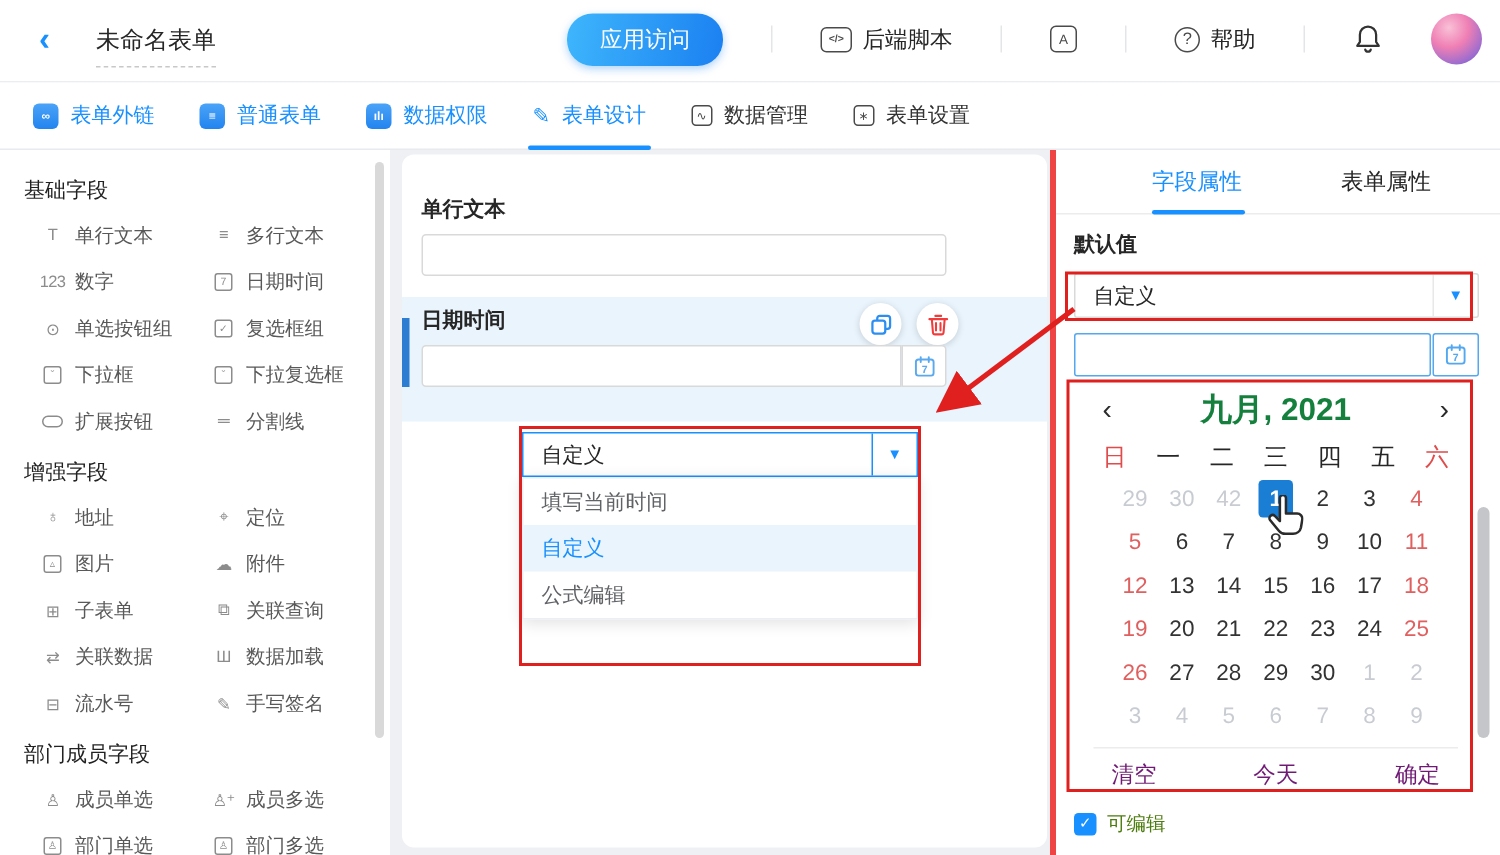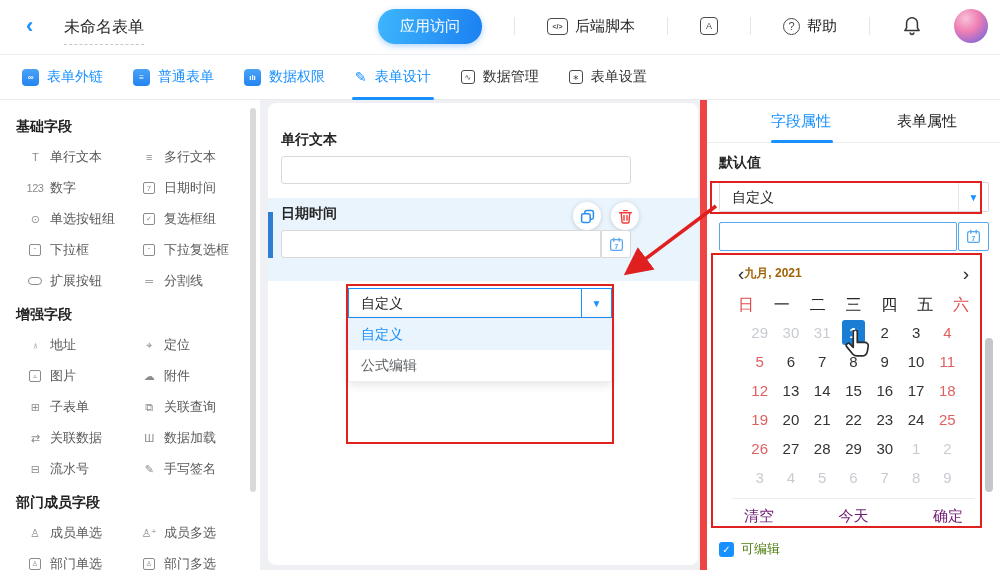--- a/index.html
+++ b/index.html
@@ -31,21 +31,21 @@
   .tb-tab.active::after { content:''; position:absolute; left:-3px; right:-3px; bottom:0; height:3px; background:#1890ff; border-radius:2px; }
   .tbi { display:flex; align-items:center; justify-content:center; }
   .tbi.filled { width:17px; height:17px; border-radius:4px; background:linear-gradient(180deg,#4aa3f7,#2384f0); color:#fff; font-size:8px; font-weight:bold; }
   .tbi.outline { color:#1890ff; font-size:14px; }
   .tbi.dark-box { width:14px; height:14px; border:1.3px solid #4a4a4a; border-radius:3px; color:#4a4a4a; font-size:8px; }
   .tb-actions { margin-left:auto; margin-right:73px; display:flex; gap:15px; }
   .act-btn { width:70px; height:27px; background:#fff; border:1px solid #1890ff; border-radius:4px; color:#1890ff; font-size:14px; cursor:pointer; }
 
   
   .sidebar { position:absolute; left:0; top:100px; width:260px; height:470px; background:#fff; overflow:hidden; padding-top:18px; }
-  .sb-title { font-size:14px; font-weight:bold; color:#222; margin:16px 0 12px 16px; }
+  .sb-title { font-size:14px; font-weight:normal; color:#222; margin:16px 0 12px 16px; }
   .sb-title:first-child { margin-top:0; }
   .sb-grid { display:grid; grid-template-columns:114px 110px; row-gap:13px; margin-left:26px; }
   .sb-item { display:flex; align-items:center; gap:6px; height:18px; font-size:13px; color:#595959; cursor:grab; }
   .sb-icw { width:18px; display:inline-flex; justify-content:center; align-items:center; flex:none; }
   .sb-ic { color:#8c8c8c; display:inline-flex; align-items:center; justify-content:center; }
   .sb-ic.plain { font-size:11px; letter-spacing:-0.5px; }
   .sb-ic.box { width:12px; height:12px; border:1px solid #8c8c8c; border-radius:2px; font-size:7px; }
   .sb-ic.pill { width:14px; height:8px; border:1px solid #8c8c8c; border-radius:4px; }
   .sb-scroll { position:absolute; left:250px; top:108px; width:6px; height:384px; background:#d9d9d9; border-radius:3px; z-index:5; cursor:pointer; }
 
@@ -59,37 +59,37 @@
   .icon-cell { position:absolute; background:#fff; border:1px solid #d9d9d9; border-radius:0 3px 3px 0; display:flex; align-items:center; justify-content:center; }
 
   .dd-select { position:absolute; left:80px; top:185px; width:264px; height:30px; background:#fff; border:1px solid #1890ff; display:flex; cursor:pointer; }
   .dd-value { flex:1; line-height:28px; padding-left:12px; font-size:14px; color:#262626; }
   .dd-caret { width:30px; border-left:1px solid #1890ff; display:flex; align-items:center; justify-content:center; color:#1890ff; font-size:10px; }
   .dd-list { position:absolute; left:80px; top:215px; width:264px; background:#fff; border:1px solid #ebeef5; box-shadow:0 2px 10px rgba(0,0,0,.12); }
   .dd-option { height:31px; line-height:31px; padding-left:12px; font-size:14px; color:#606266; cursor:pointer; }
   .dd-option.selected { color:#1890ff; background:#eaf4fd; }
 
   
-  .panel { position:absolute; left:700px; top:100px; width:300px; height:470px; background:#fff; border-left:7px solid #ef4444; }
+  .panel { position:absolute; left:700px; top:100px; width:300px; height:470px; background:#fff; border-left:4px solid #ef4444; }
   .p-tabs { position:relative; height:43px; border-bottom:1px solid #ececec; }
   .p-tab { position:absolute; top:12px; width:76px; text-align:center; font-size:15px; color:#262626; cursor:pointer; }
   .p-tab.active { color:#1890ff; }
   .p-tab:nth-child(1) { left:56px; }
   .p-tab:nth-child(2) { left:182px; }
   .p-underline { position:absolute; left:64px; top:40px; width:62px; height:3px; background:#1890ff; border-radius:2px; }
   .p-label { position:absolute; left:12px; top:54px; font-size:14px; font-weight:bold; color:#262626; }
   .p-select { position:absolute; left:12px; top:82px; width:270px; height:30px; background:#fff; border:1px solid #d9d9d9; border-radius:2px; display:flex; cursor:pointer; }
   .p-select .dd-caret { border-left:1px solid #e8e8e8; }
   .p-input { position:absolute; left:12px; top:122px; width:238px; height:29px; background:#fff; border:1px solid #53a8f0; border-radius:2px; cursor:text; }
   .p-input-icon { position:absolute; left:251px; top:122px; width:31px; height:29px; background:#fff; border:1px solid #53a8f0; border-radius:2px; display:flex; align-items:center; justify-content:center; cursor:pointer; }
 
   .cal { position:absolute; left:11px; top:153px; width:271px; height:275px; background:#fff; }
   .cal-head { margin-top:5px; height:30px; display:flex; align-items:center; padding:0 20px; }
   .cal-nav { font-size:19px; color:#2b2b2b; cursor:pointer; line-height:1; }
-  .cal-title { flex:1; font-size:12px; font-weight:bold; color:#a16207; }
+  .cal-title { flex:1; text-align:center; font-size:21px; font-weight:bold; color:#15803d; }
   .cal-days { display:grid; grid-template-columns:repeat(7,1fr); padding:0 10px; margin-top:4px; height:26px; }
   .cal-dh { display:flex; align-items:center; justify-content:center; font-size:16px; color:#262626; }
   .cal-dh.weekend { color:#e04c4c; }
   .cal-grid { display:grid; grid-template-columns:repeat(7,1fr); grid-auto-rows:29px; padding:0 26px; }
   .cal-cell { display:flex; align-items:center; justify-content:center; font-size:15px; cursor:pointer; }
   .cal-cell.normal { color:#333; }
   .cal-cell.muted { color:#c8ccd2; }
   .cal-cell.weekend { color:#e06060; }
   .cal-cell.selected { background:#1a7fd4; color:#fff; font-weight:bold; border-radius:3px; margin:2px 4px; }
   .cal-foot-line { margin:6px 14px 0; border-top:1px solid #ececec; }
@@ -351,20 +351,21 @@
           <text x="7" y="11" font-size="6.5" fill="#5aa9ef" text-anchor="middle" font-weight="bold">7</text>
         </svg>
     </div>
   </div>
 
   <div class="dd-select">
     <span class="dd-value">自定义</span>
     <span class="dd-caret">▼</span>
   </div>
   <div class="dd-list">
+      <div class="dd-option">填写当前时间</div>
       <div class="dd-option selected">自定义</div>
       <div class="dd-option">公式编辑</div>
     </div>
 </main>
 
 <section class="panel">
   <div class="p-tabs">
       <div class="p-tab active">字段属性</div>
       <div class="p-tab">表单属性</div>
     </div>
@@ -396,21 +397,21 @@
         <span class="cal-dh normal">一</span>
         <span class="cal-dh normal">二</span>
         <span class="cal-dh normal">三</span>
         <span class="cal-dh normal">四</span>
         <span class="cal-dh normal">五</span>
         <span class="cal-dh weekend">六</span>
       </div>
     <div class="cal-grid">
         <span class="cal-cell muted">29</span>
         <span class="cal-cell muted">30</span>
-        <span class="cal-cell muted">31</span>
+        <span class="cal-cell muted">42</span>
         <span class="cal-cell selected">1</span>
         <span class="cal-cell normal">2</span>
         <span class="cal-cell normal">3</span>
         <span class="cal-cell weekend">4</span>
         <span class="cal-cell weekend">5</span>
         <span class="cal-cell normal">6</span>
         <span class="cal-cell normal">7</span>
         <span class="cal-cell normal">8</span>
         <span class="cal-cell normal">9</span>
         <span class="cal-cell normal">10</span>

